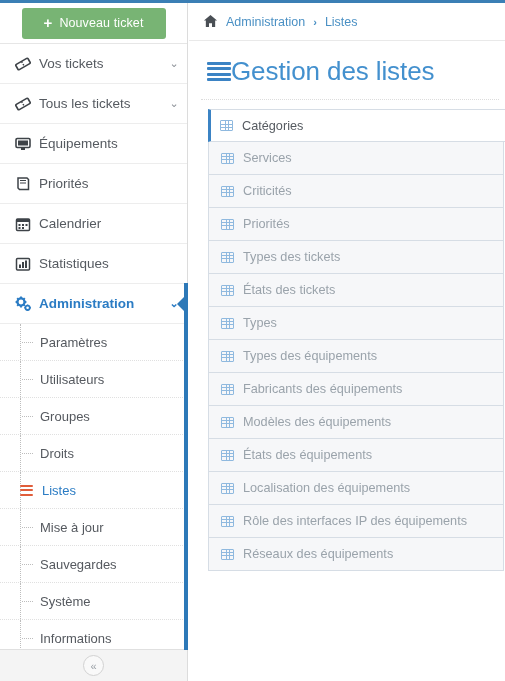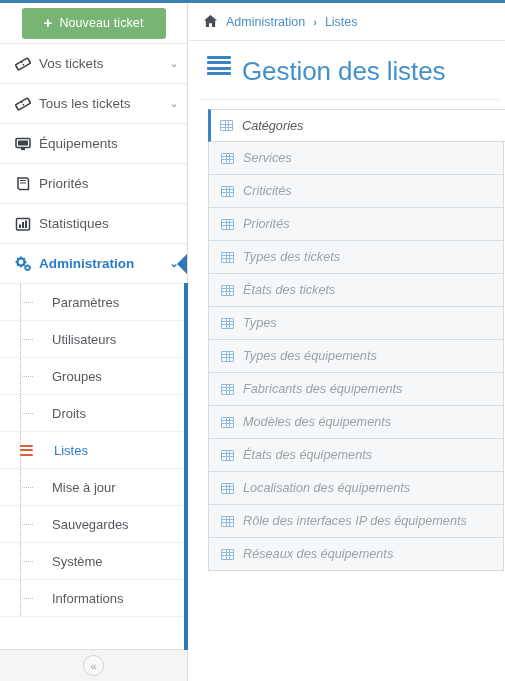--- a/index.html
+++ b/index.html
@@ -123,21 +123,21 @@
     left: 20px; top: 0; bottom: 0;
     border-left: 1px dotted #bdbdbd;
   }
   
   .sub-row .stub {
     width: 11px; min-width: 11px;
     border-top: 1px dotted #bdbdbd;
     margin-right: 7px;
     position: relative; z-index: 2;
   }
-  .sub-row .sub-label { flex: 1; margin-left: 12px; }
+  .sub-row .sub-label { flex: 1; }
   .sub-row.active { color: #2b7cc4; }
   .sub-row .list-ico {
     width: 13px; min-width: 13px; height: 11px;
     margin-right: 9px; margin-left: -2px;
     position: relative; z-index: 2;
     display: flex; flex-direction: column; justify-content: space-between;
   }
   .sub-row .list-ico i {
     display: block; height: 2px; background: #e05d3a; border-radius: 1px;
   }
@@ -193,21 +193,21 @@
     display: inline-flex; align-items: center;
     transform: translateY(-1px);
   }
   #breadcrumb .crumb { color: #4a90c4; cursor: pointer; }
   #breadcrumb .sep { color: #4a90c4; font-size: 11px; font-weight: bold; }
   #breadcrumb .crumb.current { color: #4a90c4; }
 
   
   #page-title-wrap {
     padding: 15px 0 12px 18px;
-    display: flex; gap: 11px;
+    display: flex; align-items: center; 
   }
   #page-title-ico {
     width: 24px; height: 19px;
     display: flex; flex-direction: column; justify-content: space-between;
   }
   #page-title-ico i {
     display: block; height: 3px; background: #3b83c4; border-radius: 1px;
   }
   #page-title-ico i:nth-child(1) { width: 24px; }
   #page-title-ico i:nth-child(2) { width: 24px; }
@@ -262,21 +262,21 @@
     color: #555a60;
     border-left: 3px solid #3b83c4;
     padding-left: 9px;
     width: 316px;
     margin-left: -1px;
     border-top: 1px solid #d6dde5;
     margin-top: -1px;
     z-index: 3;
     border-right: none;
   }
-  .list-item .li-label { white-space: nowrap; font-style: italic; }
+  .list-item .li-label { white-space: nowrap; }
 </style>
 </head>
 <body>
 
 <div id="top-accent"></div>
 
 <div id="sidebar">
 
   <div id="new-ticket-wrap">
     <button id="new-ticket-btn">
@@ -322,20 +322,35 @@
         <span class="caret"></span>
       </div>
       <div class="nav-row">
         <span class="nav-ico">
           <svg width="16" height="16" viewBox="0 0 16 16">
             <path d="M3 2 L12 2 L13.5 3.5 L13.5 13.5 L4.5 13.5 L3 12 Z" fill="none" stroke="currentColor" stroke-width="1.5"></path>
             <path d="M5 4.5 L11 4.5 M5 7 L11 7" stroke="currentColor" stroke-width="1.2"></path>
           </svg>
         </span>
         <span class="nav-label">Priorités</span>
+        <span class="caret"></span>
+      </div>
+      <div class="nav-row">
+        <span class="nav-ico">
+          <svg width="16" height="16" viewBox="0 0 16 16">
+            <rect x="1.5" y="3" width="13" height="11.5" rx="1" fill="none" stroke="currentColor" stroke-width="1.5"></rect>
+            <rect x="1.5" y="3" width="13" height="3" fill="currentColor"></rect>
+            <rect x="3.5" y="8" width="2" height="2" fill="currentColor"></rect>
+            <rect x="7" y="8" width="2" height="2" fill="currentColor"></rect>
+            <rect x="10.5" y="8" width="2" height="2" fill="currentColor"></rect>
+            <rect x="3.5" y="11" width="2" height="2" fill="currentColor"></rect>
+            <rect x="7" y="11" width="2" height="2" fill="currentColor"></rect>
+          </svg>
+        </span>
+        <span class="nav-label">Calendrier</span>
         <span class="caret"></span>
       </div>
       <div class="nav-row">
         <span class="nav-ico">
           <svg width="16" height="16" viewBox="0 0 16 16">
             <rect x="1.5" y="2.5" width="13" height="11.5" rx="1" fill="none" stroke="currentColor" stroke-width="1.5"></rect>
             <rect x="4" y="8.5" width="2" height="3.5" fill="currentColor"></rect>
             <rect x="7" y="6" width="2" height="6" fill="currentColor"></rect>
             <rect x="10" y="4.5" width="2" height="7.5" fill="currentColor"></rect>
           </svg>

